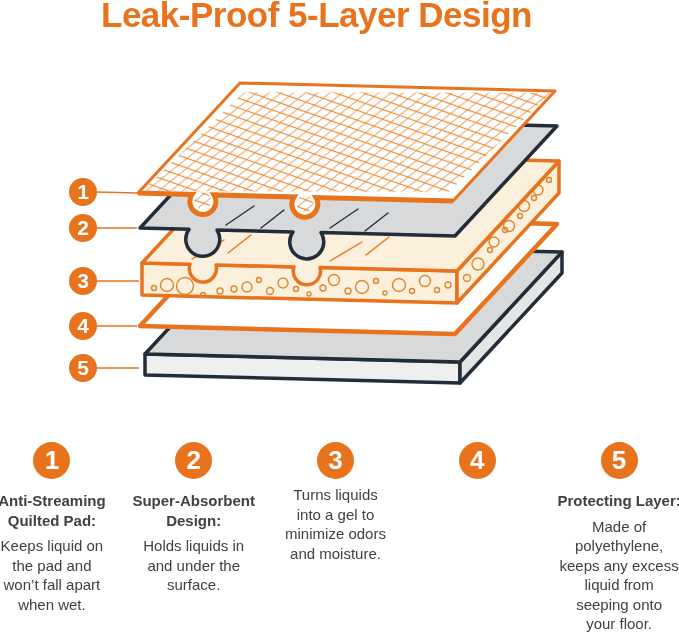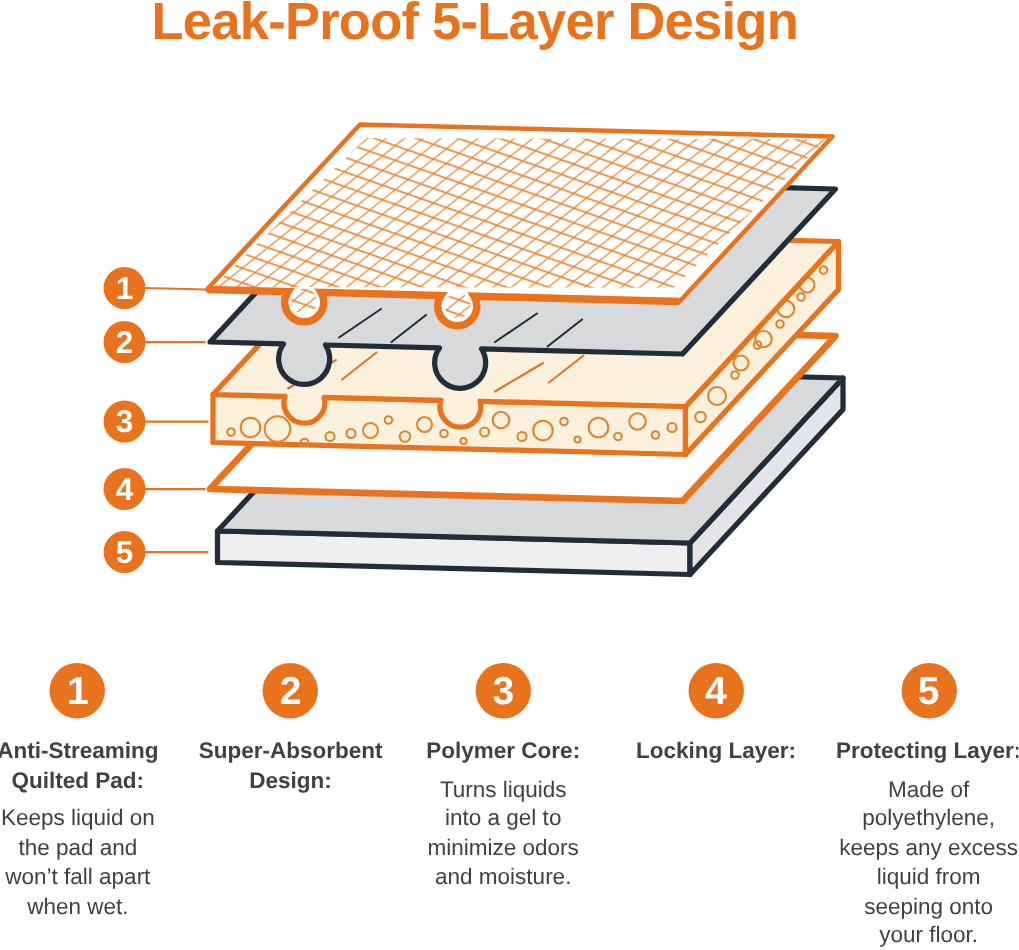--- a/index.html
+++ b/index.html
@@ -142,32 +142,33 @@
 Quilted Pad:</h2>
       <p>Keeps liquid on
 the pad and
 won’t fall apart
 when wet.</p>
     </div>
     <div class="step">
       <div class="badge">2</div>
       <h2>Super-Absorbent
 Design:</h2>
+      <p>Holds liquids in
+and under the
+surface.</p>
     </div>
     <div class="step">
       <div class="badge">3</div>
-      <h2>Polymer Core:</h2>
       <p>Turns liquids
 into a gel to
 minimize odors
 and moisture.</p>
     </div>
     <div class="step">
       <div class="badge">4</div>
-      <h2>Locking Layer:</h2>
     </div>
     <div class="step">
       <div class="badge">5</div>
       <h2>Protecting Layer:</h2>
       <p>Made of
 polyethylene,
 keeps any excess
 liquid from
 seeping onto
 your floor.</p>

